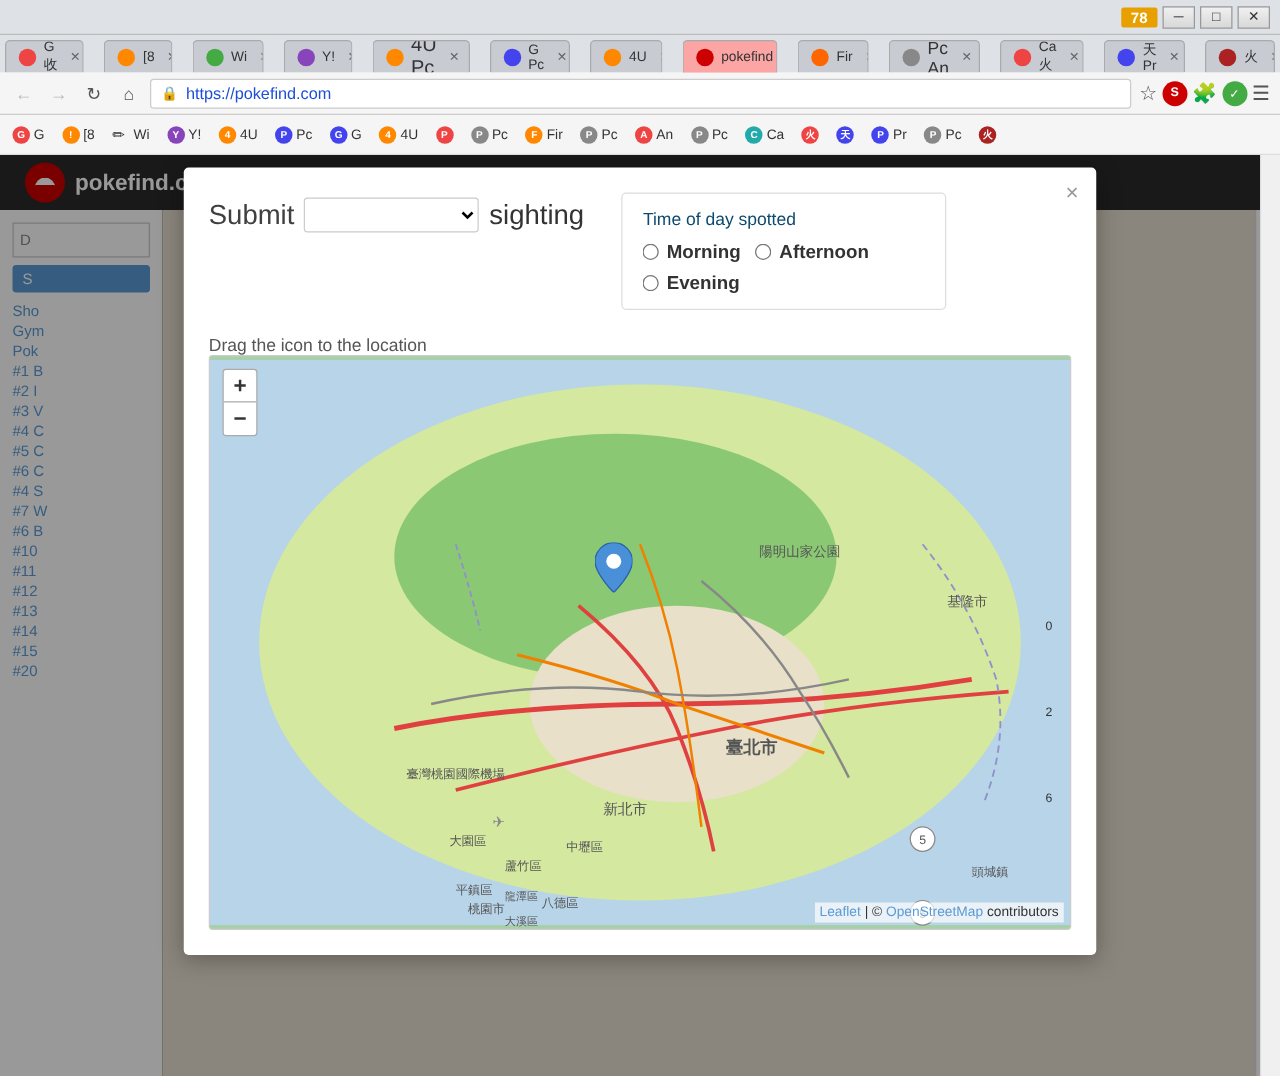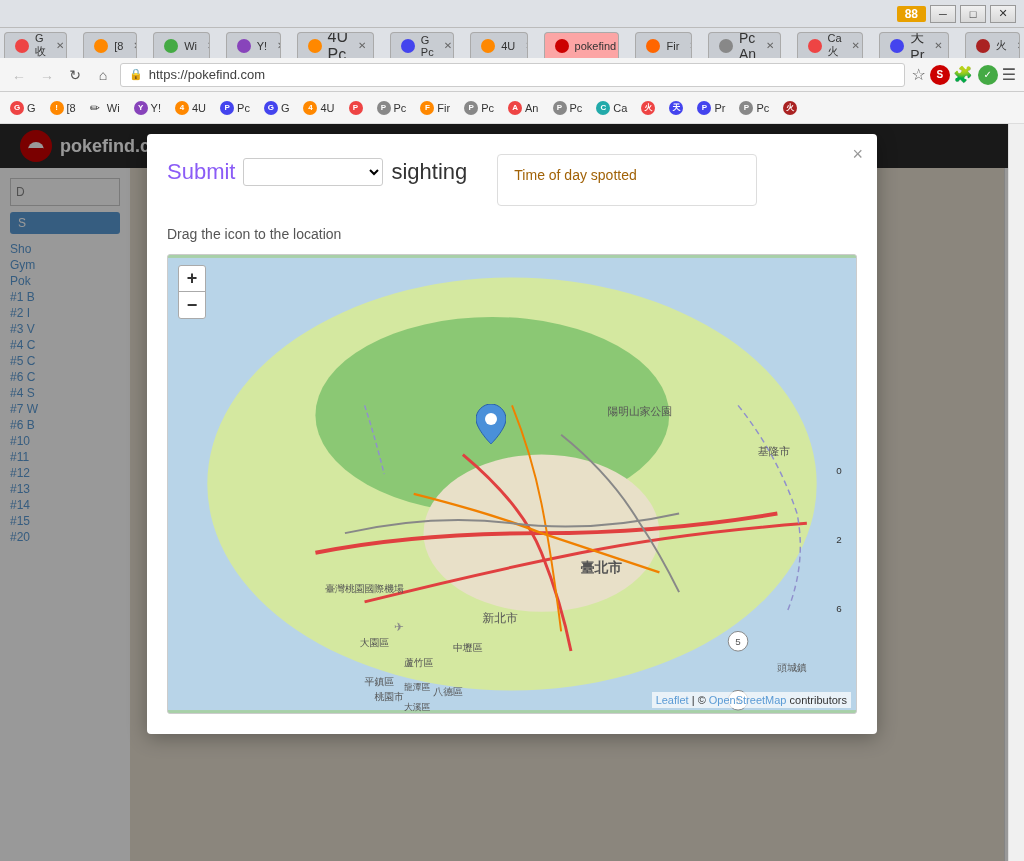--- a/index.html
+++ b/index.html
@@ -78,21 +78,21 @@
       border: 1px solid #ccc;
       border-radius: 3px;
       padding: 0 8px;
       font-size: 13px;
       background: #fff;
       display: flex; align-items: center;
       gap: 6px;
       color: #333;
     }
     .url-lock { color: #666; font-size: 11px; }
-    .url-text { font-size: 13px; color: #404040; }
+    .url-text { font-size: 13px; color: #1d4ed8; }
     .addr-right { display: flex; gap: 4px; align-items: center; }
     .addr-icon { font-size: 16px; color: #555; cursor: pointer; }
 
     
     .favicon-bar {
       background: #f5f5f5;
       height: 32px;
       display: flex;
       align-items: center;
       padding: 0 4px;
@@ -204,42 +204,42 @@
       gap: 30px;
       margin-bottom: 20px;
     }
 
     .submit-row {
       display: flex;
       align-items: center;
       gap: 8px;
       margin-top: 4px;
     }
-    .submit-label { font-size: 22px; color: #8b5cf6; font-weight: normal; }
+    .submit-label { font-size: 22px; color: #404040; font-weight: normal; }
     .pokemon-select {
       height: 28px;
       border: 1px solid #ccc;
       border-radius: 3px;
       padding: 0 6px;
       font-size: 14px;
       min-width: 140px;
       background: white;
       appearance: auto;
     }
     .sighting-label { font-size: 22px; color: #333; }
 
     .time-of-day-box {
       border: 1px solid #ddd;
       border-radius: 4px;
       padding: 12px 16px;
       min-width: 260px;
     }
     .time-title {
       font-size: 14px;
-      color: #a16207;
+      color: #0c4a6e;
       margin-bottom: 10px;
     }
     .time-options {
       display: flex;
       flex-direction: column;
       gap: 8px;
     }
     .time-row {
       display: flex;
       gap: 12px;
@@ -256,21 +256,20 @@
     }
     .time-option-label {
       font-size: 15px;
       font-weight: bold;
       color: #333;
     }
 
     .drag-text {
       font-size: 14px;
       color: #555;
-      margin-bottom: 12px;
     }
 
     .map-container {
       width: 100%;
       height: 460px;
       border: 1px solid #ccc;
       border-radius: 3px;
       position: relative;
       overflow: hidden;
       background: #a8d0a8;
@@ -330,21 +329,21 @@
     .darkred-icon { background: #a22; }
     .teal-icon { background: #2aa; }
   </style>
 </head>
 <body>
 
 <div class="browser-frame">
 
   <div class="title-bar">
     <div class="title-bar-spacer"></div>
-    <div style="background:#e8a000;color:white;padding:1px 8px;font-size:12px;font-weight:bold;border-radius:2px;">88</div>
+    <div style="background:#e8a000;color:white;padding:1px 8px;font-size:12px;font-weight:bold;border-radius:2px;">78</div>
     <div class="window-controls">
       <div class="win-btn">─</div>
       <div class="win-btn">□</div>
       <div class="win-btn win-btn-close">✕</div>
     </div>
   </div>
 
   <div class="tab-bar">
 
     <div class="tab">
@@ -397,21 +396,21 @@
       <span style="font-size:14px;">Pc An</span>
       <span class="tab-close">✕</span>
     </div>
     <div class="tab">
       <span style="width:14px;height:14px;background:#e44;border-radius:50%;display:inline-block;flex-shrink:0;"></span>
       <span style="font-size:11px;">Ca 火</span>
       <span class="tab-close">✕</span>
     </div>
     <div class="tab">
       <span style="width:14px;height:14px;background:#44e;border-radius:50%;display:inline-block;flex-shrink:0;"></span>
-      <span style="font-size:14px;text-align:right;">天 Pr</span>
+      <span style="font-size:11px;text-align:right;">天 Pr</span>
       <span class="tab-close">✕</span>
     </div>
     <div class="tab">
       <span style="width:14px;height:14px;background:#a22;border-radius:50%;display:inline-block;flex-shrink:0;"></span>
       <span style="font-size:11px;">火</span>
       <span class="tab-close">✕</span>
     </div>
   </div>
 
   <div class="address-bar">
@@ -571,20 +570,38 @@
               <span class="submit-label">Submit</span>
               <select class="pokemon-select">
                 <option value=""></option>
               </select>
               <span class="sighting-label">sighting</span>
             </div>
           </div>
 
           <div class="time-of-day-box">
             <div class="time-title">Time of day spotted</div>
+            <div class="time-options">
+              <div class="time-row">
+                <label class="time-option">
+                  <input type="radio" name="time_of_day" value="morning" style="">
+                  <span class="time-option-label">Morning</span>
+                </label>
+                <label class="time-option">
+                  <input type="radio" name="time_of_day" value="afternoon" style="">
+                  <span class="time-option-label">Afternoon</span>
+                </label>
+              </div>
+              <div class="time-row">
+                <label class="time-option">
+                  <input type="radio" name="time_of_day" value="evening" style="">
+                  <span class="time-option-label">Evening</span>
+                </label>
+              </div>
+            </div>
           </div>
         </div>
 
         <div class="drag-text">Drag the icon to the location</div>
 
         <div class="map-container">
           
           <div class="map-zoom">
             <div class="zoom-btn">+</div>
             <div class="zoom-btn">−</div>

